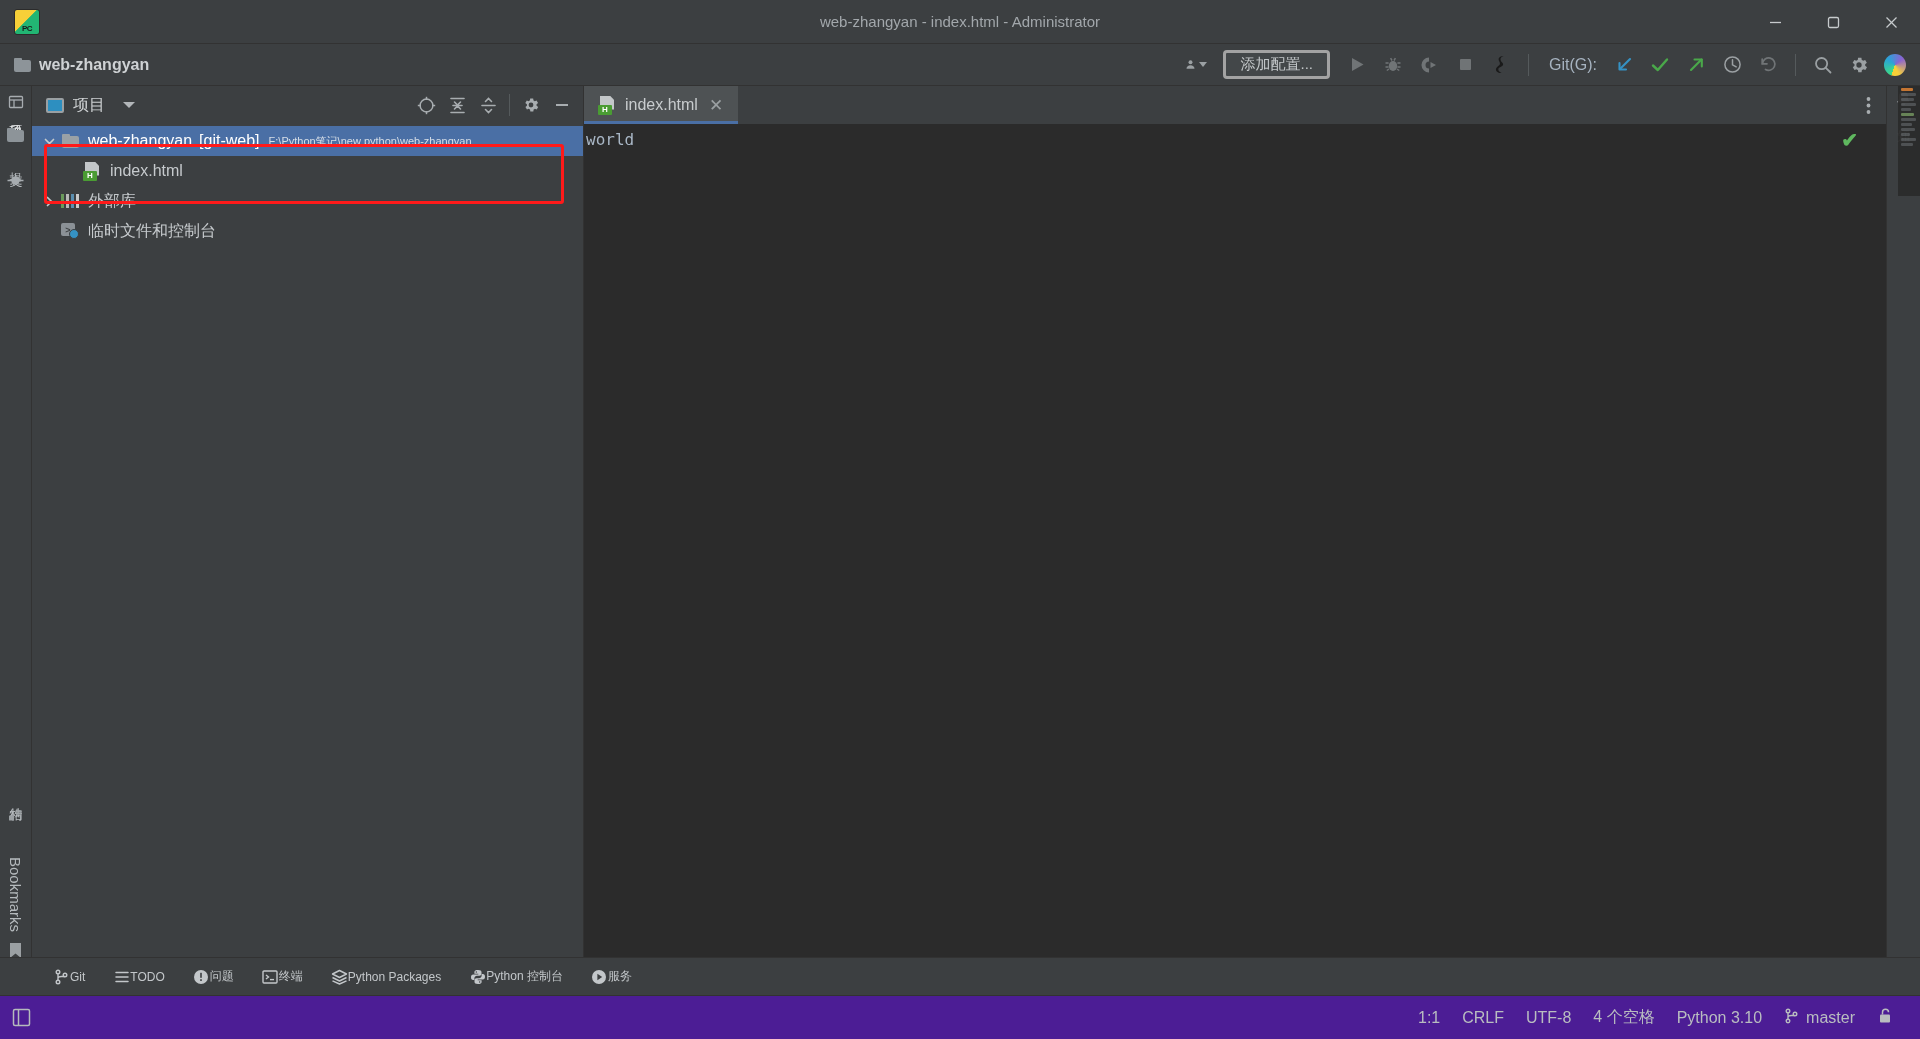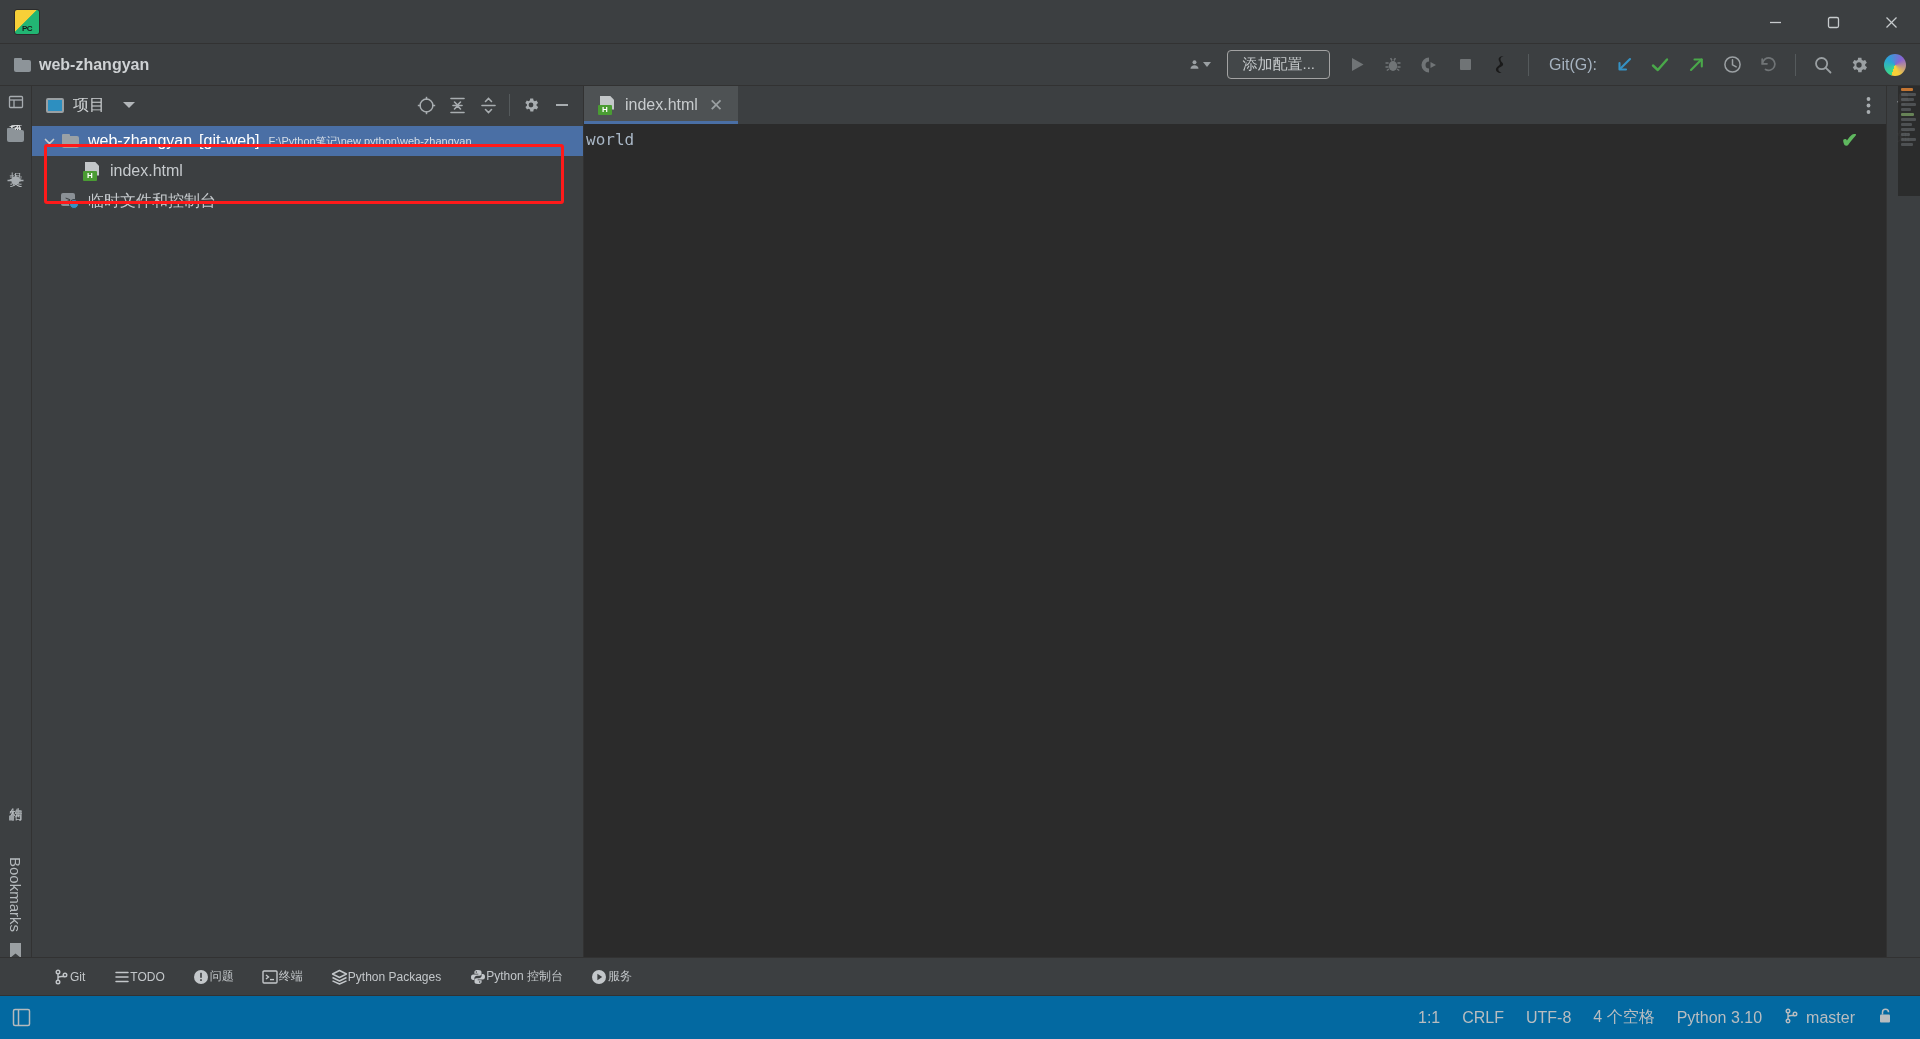--- a/index.html
+++ b/index.html
@@ -67,21 +67,21 @@
     background: #8d9499; border-radius: 1px 1px 0 0;
   }
   .tb-right { margin-left: auto; display: flex; align-items: center; padding-right: 8px; gap: 2px; }
   .tb-btn {
     width: 34px; height: 30px; display: flex; align-items: center; justify-content: center;
     color: #9ba0a3; border-radius: 3px;
   }
   .tb-btn.disabled { opacity: 0.55; }
   .config-btn {
     height: 29px; padding: 0 14px; display: flex; align-items: center;
-    border: 1px solid #a3a3a3; border-radius: 4px; background: #434749;
+    border: 3px solid #a3a3a3; border-radius: 4px; background: #434749;
     color: #c4c8ca; font-size: 15px; margin: 0 8px;
   }
   .git-label { font-size: 16px; color: #a6b3c0; margin: 0 8px 0 10px; }
   .tb-sep { width: 1px; height: 22px; background: #555a5c; margin: 0 8px; }
   .user-chip { display: flex; align-items: center; gap: 3px; padding: 0 6px; }
   .avatar-ico {
     width: 22px; height: 22px; border-radius: 50%;
     background: conic-gradient(from 200deg,#3ddc84 0deg,#2aa3d8 110deg,#8a63d2 210deg,#f7d038 320deg);
     flex: none;
   }
@@ -242,35 +242,36 @@
     border-top: 1px solid #323232;
   }
   .tw-item {
     display: flex; align-items: center; gap: 0; padding: 4px 11px; margin-right: 6px;
     font-size: 12px; color: #c3c7ca; border-radius: 3px;
   }
   .tw-ico { width: 17px; height: 17px; display: flex; align-items: center; justify-content: center; flex:none; }
 
   .statusbar {
     position: absolute; left: 0; bottom: 0; width: 1920px; height: 44px;
-    background: #0369a1; display: flex; align-items: center;
+    background: #4c1d95; display: flex; align-items: center;
     border-top: 1px solid #323232;
   }
   .sb-left { width: 42px; display: flex; align-items: center; justify-content: center; color: #b5babd; }
   .sb-right { margin-left: auto; display: flex; align-items: center; padding-right: 16px; gap: 0px; }
   .sb-item {
     font-size: 16px; color: #b9bdc0; padding: 4px 11px; border-radius: 3px;
     display: flex; align-items: center; gap: 7px; white-space: nowrap;
   }
 </style>
 </head>
 <body>
 
 <div class="titlebar">
   <div class="app-logo"></div>
+  <div class="win-title">web-zhangyan - index.html - Administrator</div>
   <div class="win-buttons">
     <div class="win-btn">
       <svg width="13" height="13" viewBox="0 0 13 13">
           <line x1="1" y1="6.5" x2="12" y2="6.5" stroke="currentColor" stroke-width="1.3"></line>
         </svg>
     </div>
     <div class="win-btn">
       <svg width="13" height="13" viewBox="0 0 13 13">
           <rect x="1.5" y="1.5" width="10" height="10" fill="none" stroke="currentColor" stroke-width="1.3" rx="1.5"></rect>
         </svg>
@@ -502,20 +503,36 @@
       <span class="twisty" style="width:22px;"></span>
       <span class="tree-ico">
         <span class="html-ico">
           <span class="pg"></span>
           <span class="badge">H</span>
         </span>
       </span>
       <span>index.html</span>
     </div>
 
+    <div class="tree-row">
+      <span class="twisty">
+        <svg width="13" height="13" viewBox="0 0 13 13" stroke="currentColor" stroke-width="1.7" fill="none" stroke-linecap="round">
+            <polyline points="4.5,2.5 8.5,6.5 4.5,10.5"></polyline>
+          </svg>
+      </span>
+      <span class="tree-ico">
+        <span class="lib-ico">
+          <i style="background:#6a9a5b;"></i>
+            <i style="background:#b8b8b8;"></i>
+            <i style="background:#5b8fb0;"></i>
+            <i style="background:#c9c9c9;"></i>
+        </span>
+      </span>
+      <span>外部库</span>
+    </div>
 
     <div class="tree-row">
       <span class="twisty"></span>
       <span class="tree-ico">
         <span class="scratch-ico">
             <span class="sq">&gt;</span>
             <span class="clk"></span>
           </span>
       </span>
       <span>临时文件和控制台</span>

